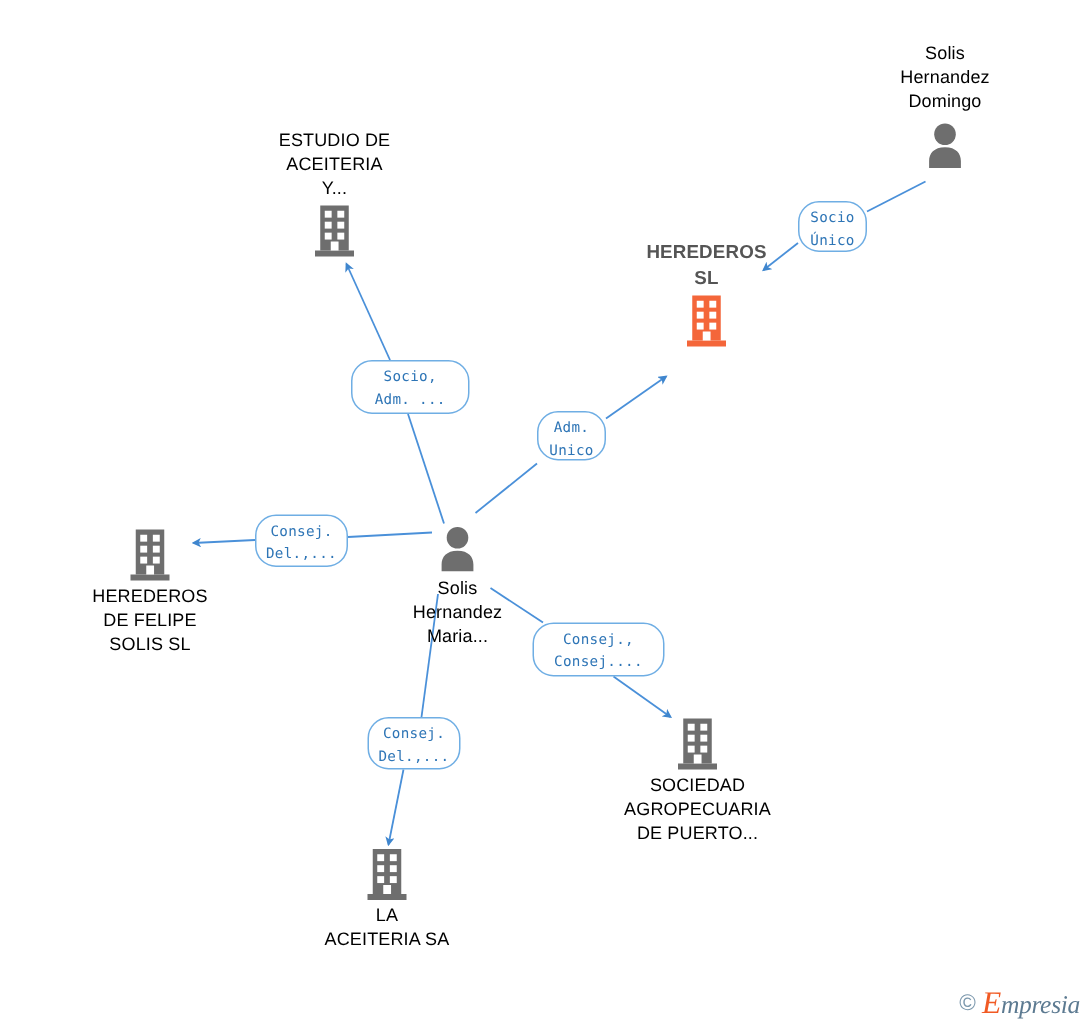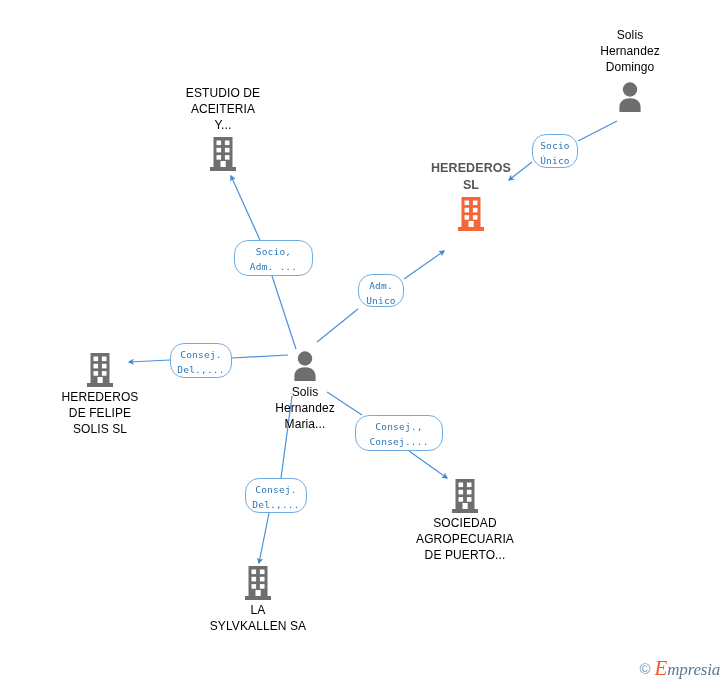--- a/index.html
+++ b/index.html
@@ -221,21 +221,21 @@
         <rect x="7.5" y="4.5" width="4.6" height="4.6" fill="#ffffff"></rect>
         <rect x="15.9" y="4.5" width="4.6" height="4.6" fill="#ffffff"></rect>
         <rect x="7.5" y="11.8" width="4.6" height="4.6" fill="#ffffff"></rect>
         <rect x="15.9" y="11.8" width="4.6" height="4.6" fill="#ffffff"></rect>
         <rect x="7.5" y="19.1" width="4.6" height="4.6" fill="#ffffff"></rect>
         <rect x="15.9" y="19.1" width="4.6" height="4.6" fill="#ffffff"></rect>
         <rect x="11.5" y="25" width="5.2" height="6" fill="#ffffff"></rect>
       </svg>
     </div>
     <div class="label">LA
-SYLVKALLEN SA</div>
+ACEITERIA SA</div>
   </div>
 
   <div class="node label-bottom" style="left:465px; top:477px;">
     <div class="glyph">
       <svg class="ico" width="28" height="36" viewBox="0 0 28 36" aria-hidden="true">
         <rect x="4.5" y="1" width="19" height="30" fill="#6E6E6E"></rect>
         <rect x="1" y="31" width="26" height="4" fill="#6E6E6E"></rect>
         <rect x="7.5" y="4.5" width="4.6" height="4.6" fill="#ffffff"></rect>
         <rect x="15.9" y="4.5" width="4.6" height="4.6" fill="#ffffff"></rect>
         <rect x="7.5" y="11.8" width="4.6" height="4.6" fill="#ffffff"></rect>

